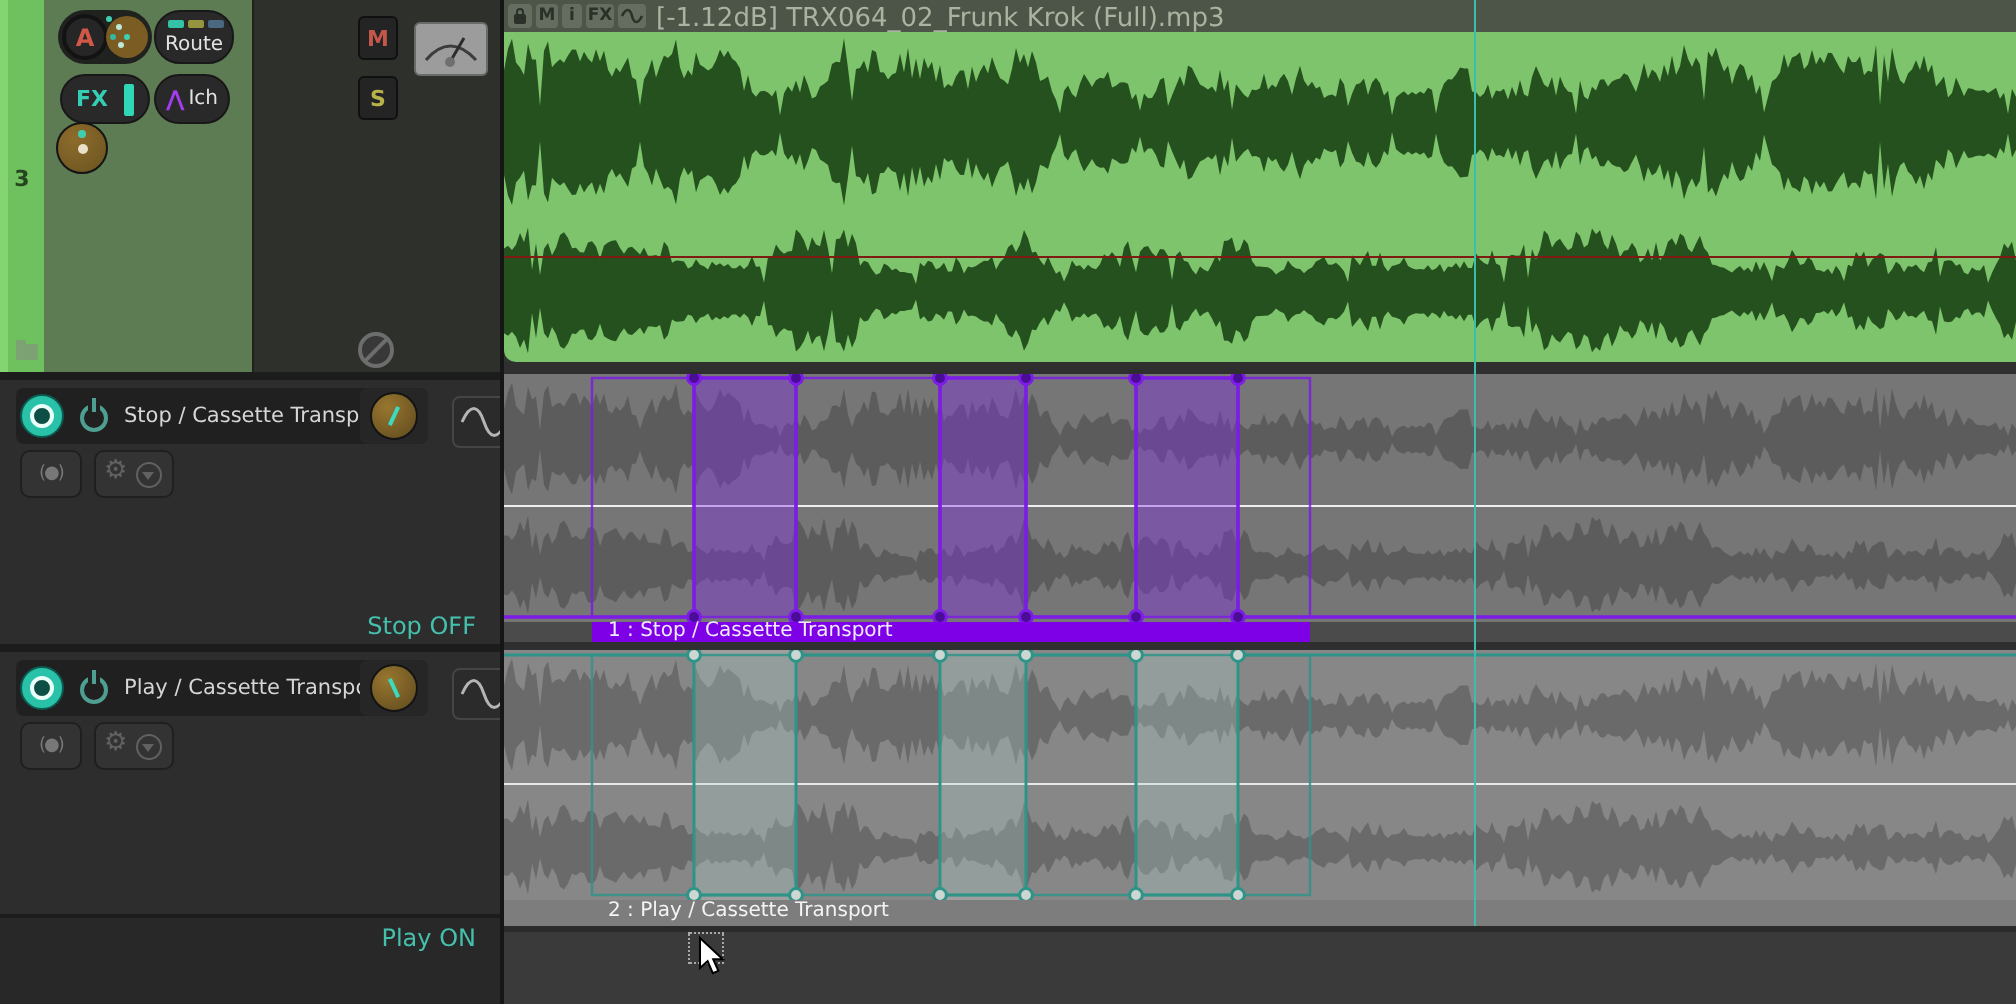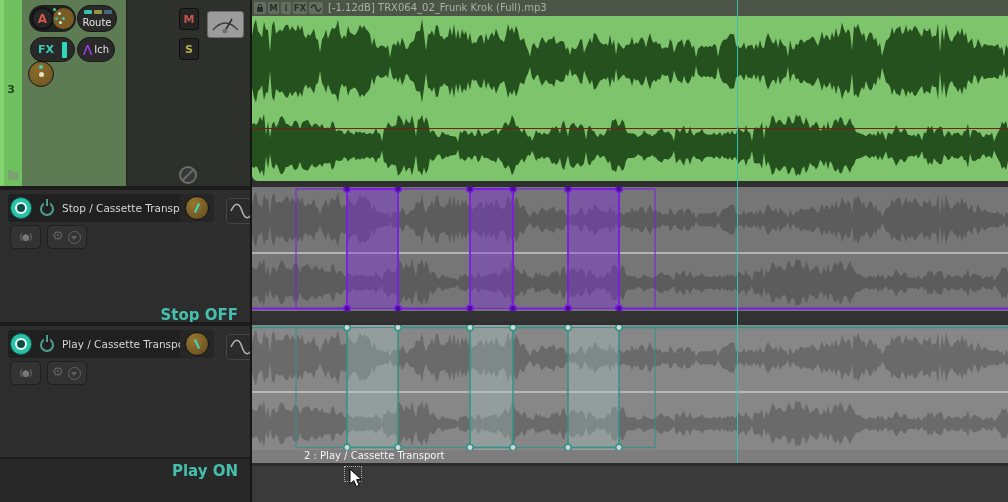--- a/index.html
+++ b/index.html
@@ -74,41 +74,41 @@
   .env-wavebtn{position:absolute;left:218px;top:4px;width:31px;height:26px;background:#2b2b2b;
       border:1px solid #454545;border-radius:4px;box-sizing:border-box;}
   .row2-btn{position:absolute;top:35px;background:#333333;border:1px solid #1f1f1f;border-radius:5px;
       color:#787878;box-sizing:border-box;}
   .learn-btn{left:10px;width:31px;height:24px;font-size:9px;display:flex;align-items:center;justify-content:center;letter-spacing:-1px;}
   .mod-btn{left:47px;width:40px;height:24px;}
   .mod-btn .gear{position:absolute;left:4px;top:2px;font-size:13px;color:#616161;}
   .mod-btn .tri-circ{position:absolute;right:5px;top:5px;width:13px;height:13px;border:1.5px solid #616161;border-radius:50%;box-sizing:border-box;}
   .mod-btn .tri-circ::after{content:'';position:absolute;left:2px;top:3.5px;border-left:3px solid transparent;
       border-right:3px solid transparent;border-top:4px solid #616161;}
-  .env-status{position:absolute;right:12px;font-size:15px;color:#45c0ac;font-weight:bold;}
+  .env-status{position:absolute;right:12px;font-size:12px;color:#45c0ac;}
   #stop-status{top:116px;}
   #play-status{top:136px;}
 
   
   #arrange{left:252px;top:0;width:756px;height:502px;background:#333333;}
 
   
   #audio-item{position:absolute;left:0;top:0;width:756px;height:181px;border-radius:0 0 0 6px;overflow:hidden;}
   #item-titlebar{position:absolute;left:0;top:0;width:756px;height:16px;background:#4d5549;}
   .titlechip{position:absolute;top:2px;height:12px;background:#656d60;border-radius:2px;color:#2b3128;
       font-size:8.5px;font-weight:bold;display:flex;align-items:center;justify-content:center;box-sizing:border-box;}
   #chip-lock{left:2px;width:12px;}
   #lock-glyph{position:relative;width:6px;height:5px;background:#2b3128;border-radius:1px;margin-top:3px;}
   #lock-glyph::before{content:'';position:absolute;left:1px;top:-3px;width:4px;height:3px;
       border:1px solid #2b3128;border-bottom:none;border-radius:2px 2px 0 0;box-sizing:border-box;}
   #chip-m{left:16px;width:11px;}
   #chip-i{left:29px;width:10px;}
   #chip-fx{left:41px;width:14px;}
   #chip-env{left:57px;width:14px;}
-  #item-title{position:absolute;left:76px;top:2px;font-size:10px;color:#a9b39f;white-space:nowrap;}
+  #item-title{position:absolute;left:76px;top:2px;font-size:13px;color:#a9b39f;white-space:nowrap;}
   #item-wf{position:absolute;left:0;top:16px;width:756px;height:165px;background:#7dc46c;}
   #item-redline{position:absolute;left:0;top:112px;width:756px;height:1px;background:#7e1b12;}
 
   
   #lane1{position:absolute;left:0;top:187px;width:756px;height:134px;}
   #lane1-wf{position:absolute;left:0;top:0;width:756px;height:124px;background:#767676;}
   #lane1-strip{position:absolute;left:0;top:124px;width:756px;height:10px;background:#4b4b4b;}
   #lane1-bar{position:absolute;top:0;height:10px;background:#7e00e6;}
   #lane1-label{position:absolute;left:8px;top:-1px;font-size:10px;color:#f2eaff;white-space:nowrap;}
   #lane2{position:absolute;left:0;top:325px;width:756px;height:141px;border-bottom:3px solid #2b2b2b;box-sizing:border-box;}
@@ -270,20 +270,25 @@
           <circle cx="146" cy="121.5" r="3.2" fill="#4a0d96" stroke="#7c1ce6" stroke-width="1.5"></circle>
           <circle cx="218" cy="2" r="3.2" fill="#4a0d96" stroke="#7c1ce6" stroke-width="1.5"></circle>
           <circle cx="218" cy="121.5" r="3.2" fill="#4a0d96" stroke="#7c1ce6" stroke-width="1.5"></circle>
           <circle cx="261" cy="2" r="3.2" fill="#4a0d96" stroke="#7c1ce6" stroke-width="1.5"></circle>
           <circle cx="261" cy="121.5" r="3.2" fill="#4a0d96" stroke="#7c1ce6" stroke-width="1.5"></circle>
           <circle cx="316" cy="2" r="3.2" fill="#4a0d96" stroke="#7c1ce6" stroke-width="1.5"></circle>
           <circle cx="316" cy="121.5" r="3.2" fill="#4a0d96" stroke="#7c1ce6" stroke-width="1.5"></circle>
           <circle cx="367" cy="2" r="3.2" fill="#4a0d96" stroke="#7c1ce6" stroke-width="1.5"></circle>
           <circle cx="367" cy="121.5" r="3.2" fill="#4a0d96" stroke="#7c1ce6" stroke-width="1.5"></circle>
         </svg>
+    </div>
+    <div id="lane1-strip">
+      <div id="lane1-bar" style="left: 44px; width: 359px; background: rgb(126, 0, 230);">
+        <div id="lane1-label">1 : Stop / Cassette Transport</div>
+      </div>
     </div>
   </div>
   <div class="lane-gap2"></div>
 
   <div id="lane2">
     <div id="lane2-wf">
       <svg id="svg-lane2" width="756" height="125">
           <polygon points="0,17.7 2,9.0 4,4.4 6,16.0 8,18.5 10,20.4 12,6.5 14,12.7 16,11.4 18,28.2 20,9.3 22,5.7 24,16.6 26,15.0 28,14.4 30,16.2 32,12.7 34,9.6 36,9.8 38,15.6 40,10.8 42,13.3 44,16.2 46,9.5 48,15.4 50,9.8 52,18.2 54,19.6 56,16.1 58,18.5 60,16.2 62,10.9 64,20.3 66,20.8 68,27.6 70,21.2 72,16.8 74,12.1 76,20.1 78,14.0 80,10.5 82,13.5 84,11.9 86,4.7 88,17.1 90,20.9 92,18.0 94,19.8 96,8.9 98,14.1 100,16.6 102,18.9 104,17.2 106,13.3 108,7.6 110,11.7 112,9.2 114,11.0 116,12.5 118,14.5 120,23.9 122,17.0 124,23.6 126,25.6 128,24.9 130,25.3 132,26.6 134,27.4 136,25.3 138,31.4 140,26.2 142,24.4 144,25.9 146,21.8 148,26.4 150,20.2 152,23.5 154,28.2 156,27.4 158,23.8 160,23.4 162,22.4 164,16.1 166,15.6 168,16.7 170,7.4 172,20.3 174,26.6 176,20.5 178,18.8 180,13.6 182,18.8 184,8.8 186,9.3 188,19.2 190,19.6 192,20.9 194,17.8 196,17.0 198,9.2 200,19.6 202,7.4 204,20.6 206,11.9 208,21.6 210,11.8 212,17.6 214,12.2 216,20.6 218,13.3 220,23.6 222,20.8 224,21.0 226,17.9 228,15.3 230,15.4 232,23.1 234,13.5 236,19.6 238,16.3 240,14.7 242,20.2 244,11.5 246,15.7 248,20.7 250,21.3 252,22.4 254,16.1 256,7.3 258,16.3 260,11.1 262,16.0 264,9.8 266,13.8 268,21.6 270,18.9 272,18.3 274,24.4 276,27.2 278,30.7 280,26.0 282,23.4 284,26.5 286,27.7 288,23.2 290,19.7 292,22.5 294,24.5 296,22.7 298,21.4 300,21.3 302,18.9 304,25.2 306,24.2 308,22.5 310,22.6 312,22.9 314,28.5 316,26.5 318,30.0 320,27.0 322,28.0 324,27.9 326,25.5 328,21.7 330,21.1 332,28.3 334,27.5 336,23.5 338,20.3 340,24.7 342,17.2 344,18.5 346,21.5 348,23.7 350,23.9 352,25.2 354,24.2 356,26.4 358,18.1 360,25.9 362,21.9 364,29.6 366,23.3 368,24.9 370,26.8 372,27.9 374,24.9 376,25.3 378,25.4 380,20.0 382,25.6 384,23.3 386,24.9 388,21.1 390,19.5 392,22.6 394,27.3 396,21.4 398,17.1 400,22.5 402,25.3 404,23.2 406,25.5 408,24.2 410,28.0 412,27.1 414,26.6 416,27.5 418,21.1 420,23.6 422,28.2 424,27.0 426,23.3 428,23.4 430,21.5 432,27.3 434,22.9 436,21.5 438,22.8 440,27.2 442,25.3 444,31.5 446,27.8 448,26.5 450,25.7 452,27.2 454,25.8 456,26.7 458,25.8 460,26.8 462,24.2 464,25.0 466,30.8 468,26.5 470,22.9 472,21.7 474,21.5 476,19.9 478,17.7 480,17.8 482,17.8 484,26.2 486,26.3 488,27.7 490,26.9 492,23.2 494,28.3 496,25.3 498,25.6 500,24.6 502,28.4 504,23.9 506,27.4 508,21.7 510,26.6 512,27.5 514,20.7 516,17.0 518,20.2 520,23.2 522,24.4 524,20.7 526,27.4 528,20.4 530,23.7 532,25.6 534,26.2 536,30.9 538,22.1 540,27.8 542,28.5 544,23.9 546,25.5 548,22.0 550,21.5 552,23.7 554,22.5 556,22.1 558,22.6 560,19.6 562,21.1 564,23.5 566,26.4 568,21.9 570,16.1 572,22.5 574,18.4 576,19.3 578,22.9 580,16.3 582,21.7 584,13.5 586,21.5 588,19.0 590,9.5 592,15.1 594,18.3 596,13.3 598,16.1 600,25.7 602,9.3 604,12.9 606,8.0 608,13.0 610,17.8 612,14.7 614,22.6 616,18.1 618,13.7 620,15.8 622,21.4 624,17.6 626,25.4 628,22.4 630,29.7 632,26.4 634,20.9 636,20.2 638,19.2 640,11.3 642,16.5 644,12.6 646,11.6 648,10.4 650,19.4 652,15.9 654,9.7 656,15.9 658,13.3 660,16.9 662,11.6 664,12.2 666,15.4 668,18.7 670,20.2 672,12.9 674,15.9 676,15.9 678,11.0 680,20.5 682,18.3 684,19.1 686,6.4 688,27.6 690,9.6 692,22.3 694,7.2 696,15.3 698,20.3 700,22.8 702,18.1 704,17.0 706,13.4 708,18.2 710,10.1 712,17.6 714,13.7 716,22.7 718,21.0 720,17.2 722,26.4 724,23.7 726,17.3 728,21.2 730,25.7 732,21.9 734,22.7 736,25.2 738,25.6 740,25.5 742,26.3 744,25.4 746,24.3 748,28.2 750,26.0 752,30.9 754,24.6 756,27.5 756,38.2 754,40.9 752,35.0 750,39.6 748,37.6 746,41.2 744,40.2 742,39.4 740,40.2 738,40.0 736,40.4 734,42.8 732,43.6 730,39.9 728,44.2 726,47.9 724,41.8 722,39.3 720,48.0 718,44.4 716,42.8 714,51.3 712,47.6 710,54.8 708,47.0 706,51.6 704,48.2 702,47.2 700,42.6 698,45.1 696,49.8 694,57.5 692,43.1 690,55.3 688,38.1 686,58.3 684,46.2 682,47.0 680,44.9 678,53.9 676,49.3 674,49.2 672,52.1 670,45.1 668,46.6 666,49.8 664,52.7 662,53.3 660,48.3 658,51.7 656,49.3 654,55.1 652,49.3 650,45.9 648,54.5 646,53.3 644,52.3 642,48.7 640,53.6 638,46.2 636,45.2 634,44.5 632,39.3 630,36.2 628,43.1 626,40.3 624,47.7 622,44.1 620,49.3 618,51.4 616,47.2 614,42.9 612,50.4 610,47.4 608,52.0 606,56.7 604,52.0 602,55.5 600,39.9 598,49.1 596,51.7 594,47.0 592,50.0 590,55.3 588,46.3 586,43.9 584,51.5 582,43.7 580,48.8 578,42.6 576,46.0 574,46.9 572,42.9 570,49.1 568,43.6 566,39.3 564,42.0 562,44.3 560,45.7 558,42.9 556,43.4 554,43.0 552,41.8 550,43.9 548,43.5 546,40.1 544,41.7 542,37.3 540,37.9 538,43.4 536,35.0 534,39.5 532,40.0 530,41.8 528,45.0 526,38.3 524,44.7 522,41.2 520,42.3 518,45.2 516,48.2 514,44.7 512,38.2 510,39.1 508,43.8 506,38.3 504,41.6 502,37.3 500,41.0 498,40.1 496,40.4 494,37.5 492,42.3 490,38.8 488,38.0 486,39.4 484,39.5 482,47.5 480,47.4 478,47.5 476,45.5 474,43.9 472,43.7 470,42.6 468,39.2 466,35.1 464,40.6 462,41.3 460,38.9 458,39.8 456,39.0 454,39.8 452,38.5 450,39.9 448,39.2 446,38.0 444,34.4 442,40.3 440,38.5 438,42.7 436,44.0 434,42.6 432,38.4 430,43.9 428,42.1 426,42.2 424,38.7 422,37.5 420,41.9 418,44.3 416,38.3 414,39.1 412,38.6 410,37.8 408,41.3 406,40.1 404,42.3 402,40.3 400,42.9 398,48.1 396,44.0 394,38.4 392,42.9 390,45.8 388,44.3 386,40.7 384,42.2 382,40.1 380,45.4 378,40.2 376,40.3 374,40.7 372,37.9 370,38.9 368,40.7 366,42.2 364,36.2 362,43.6 360,39.8 358,47.1 356,39.3 354,41.3 352,40.4 350,41.7 348,41.8 346,43.9 344,46.8 342,48.0 340,40.9 338,45.0 336,42.0 334,38.3 332,37.5 330,44.3 328,43.7 326,40.1 324,37.8 322,37.8 320,38.7 318,35.9 316,39.2 314,37.3 312,42.6 310,42.9 308,42.9 306,41.3 304,40.4 302,46.4 300,44.1 298,44.0 296,42.8 294,41.0 292,43.0 290,45.6 288,42.3 286,38.0 284,39.2 282,42.1 280,39.7 278,35.2 276,38.5 274,41.1 272,47.0 270,46.4 268,43.8 266,51.3 264,55.1 262,49.1 260,53.8 258,48.8 256,57.4 254,49.0 252,43.0 250,44.1 248,44.7 246,49.5 244,53.4 242,45.2 240,50.4 238,48.8 236,45.7 234,51.6 232,42.4 230,49.7 228,49.8 226,47.3 224,44.4 222,44.6 220,41.9 218,51.7 216,44.8 214,52.7 212,47.6 210,53.1 208,43.8 206,53.0 204,44.8 202,57.3 200,45.7 198,55.6 196,48.2 194,47.5 192,44.5 190,45.7 188,46.1 186,55.5 184,56.0 182,46.5 180,51.4 178,46.5 176,44.9 174,39.0 172,45.1 170,57.3 168,48.4 166,49.6 164,49.0 162,43.1 160,42.1 158,41.7 156,38.3 154,37.6 152,42.0 150,45.2 148,39.2 146,43.7 144,39.7 142,41.2 140,39.5 138,34.5 136,40.3 134,38.3 132,39.1 130,40.3 128,40.7 126,40.1 124,42.0 122,48.2 120,41.7 118,50.6 116,52.5 114,53.9 112,55.7 110,53.2 108,57.1 106,51.7 104,48.0 102,46.4 100,48.6 98,51.0 96,55.9 94,45.6 92,47.3 90,44.5 88,48.1 86,59.9 84,53.1 82,51.5 80,54.3 78,51.1 76,45.3 74,52.9 72,48.4 70,44.2 68,38.2 66,44.6 64,45.1 62,54.0 60,48.9 58,46.8 56,49.0 54,45.7 52,47.1 50,55.0 48,49.7 46,55.3 44,49.0 42,51.7 40,54.1 38,49.5 36,55.0 34,55.2 32,52.3 30,49.0 28,50.7 26,50.1 24,48.6 22,58.9 20,55.5 18,37.5 16,53.6 14,52.3 12,58.2 10,45.0 8,46.8 6,49.1 4,60.2 2,55.8 0,47.5" fill="#6a6a6a"></polygon>
           <polygon points="0,84.4 2,84.4 4,86.5 6,83.8 8,77.7 10,82.4 12,74.7 14,90.8 16,82.6 18,93.7 20,85.3 22,82.8 24,88.4 26,85.3 28,78.6 30,77.2 32,80.3 34,85.6 36,84.5 38,86.2 40,85.8 42,80.8 44,80.1 46,82.1 48,89.5 50,83.8 52,82.6 54,81.8 56,80.7 58,84.0 60,86.7 62,83.4 64,82.3 66,84.9 68,86.8 70,82.9 72,87.7 74,87.8 76,87.9 78,88.9 80,80.9 82,82.2 84,89.9 86,88.8 88,87.5 90,87.5 92,92.3 94,91.9 96,88.8 98,90.9 100,91.9 102,93.3 104,90.2 106,92.3 108,91.0 110,92.2 112,91.0 114,92.7 116,92.6 118,91.4 120,93.0 122,91.9 124,88.4 126,92.6 128,92.3 130,96.6 132,88.8 134,89.3 136,83.8 138,87.3 140,88.5 142,88.4 144,87.5 146,76.1 148,77.9 150,81.5 152,86.4 154,79.8 156,83.5 158,84.4 160,75.9 162,85.4 164,92.3 166,80.6 168,80.5 170,75.7 172,84.7 174,77.3 176,81.1 178,91.5 180,88.0 182,88.5 184,91.9 186,94.8 188,94.5 190,90.8 192,91.9 194,93.4 196,92.7 198,94.2 200,94.2 202,94.5 204,94.7 206,97.1 208,91.4 210,92.7 212,90.5 214,90.7 216,93.4 218,92.3 220,90.6 222,94.1 224,94.1 226,88.5 228,90.8 230,94.8 232,92.0 234,92.4 236,91.8 238,90.8 240,90.0 242,90.6 244,88.3 246,93.3 248,90.7 250,89.6 252,85.2 254,84.1 256,88.8 258,83.6 260,76.1 262,79.9 264,86.4 266,85.8 268,88.9 270,91.1 272,85.7 274,89.4 276,93.8 278,92.1 280,95.2 282,93.5 284,88.1 286,91.3 288,89.5 290,92.1 292,91.3 294,92.9 296,93.6 298,91.9 300,87.6 302,89.7 304,86.9 306,88.5 308,92.8 310,85.1 312,82.4 314,90.2 316,92.6 318,87.0 320,85.0 322,84.8 324,87.3 326,89.2 328,85.6 330,85.9 332,88.3 334,95.5 336,88.3 338,86.3 340,90.7 342,90.6 344,93.5 346,95.2 348,91.9 350,93.6 352,93.9 354,91.4 356,87.8 358,91.3 360,82.6 362,82.2 364,81.2 366,87.1 368,86.3 370,81.7 372,83.8 374,90.7 376,92.6 378,92.1 380,92.4 382,92.3 384,93.3 386,95.2 388,94.0 390,93.4 392,89.7 394,92.1 396,93.1 398,93.0 400,94.6 402,93.5 404,92.7 406,90.6 408,89.6 410,88.5 412,91.4 414,91.4 416,90.6 418,92.3 420,94.1 422,96.4 424,88.1 426,89.8 428,91.9 430,88.6 432,86.1 434,92.3 436,92.5 438,87.0 440,92.1 442,94.0 444,92.2 446,92.2 448,91.5 450,89.0 452,92.2 454,92.7 456,93.2 458,93.0 460,93.5 462,91.5 464,93.5 466,92.7 468,91.2 470,94.5 472,91.9 474,92.4 476,90.7 478,92.7 480,90.0 482,92.6 484,92.9 486,87.0 488,89.4 490,90.9 492,91.8 494,86.0 496,91.3 498,92.1 500,96.6 502,88.3 504,87.6 506,88.7 508,87.9 510,83.6 512,95.1 514,85.8 516,90.2 518,86.5 520,78.8 522,80.1 524,85.6 526,83.4 528,82.3 530,85.2 532,87.3 534,85.7 536,77.9 538,79.2 540,84.3 542,83.4 544,75.4 546,77.4 548,76.1 550,83.3 552,85.5 554,78.4 556,82.2 558,88.7 560,86.0 562,85.6 564,82.0 566,83.9 568,90.2 570,89.3 572,83.7 574,88.8 576,80.5 578,89.1 580,86.7 582,80.4 584,79.3 586,83.0 588,77.6 590,79.4 592,85.9 594,87.0 596,82.0 598,77.8 600,83.3 602,85.6 604,90.5 606,89.8 608,90.3 610,92.3 612,93.5 614,94.5 616,93.2 618,91.8 620,93.7 622,92.4 624,94.4 626,90.0 628,93.6 630,90.3 632,94.0 634,95.9 636,91.4 638,92.5 640,93.2 642,90.3 644,85.7 646,88.6 648,91.9 650,91.9 652,88.4 654,89.8 656,93.9 658,93.4 660,94.2 662,93.0 664,95.0 666,91.8 668,93.8 670,95.9 672,91.7 674,92.9 676,86.8 678,89.2 680,86.8 682,92.9 684,89.5 686,88.5 688,87.1 690,87.8 692,95.1 694,93.6 696,90.8 698,91.5 700,94.2 702,91.8 704,92.2 706,91.4 708,93.0 710,94.3 712,90.7 714,91.1 716,85.4 718,94.4 720,91.4 722,90.1 724,90.2 726,92.1 728,91.4 730,94.6 732,95.2 734,92.4 736,93.5 738,93.5 740,91.4 742,96.5 744,94.6 746,91.6 748,88.9 750,83.3 752,85.5 754,82.9 756,90.6 756,107.0 754,114.3 752,111.8 750,114.0 748,108.6 746,106.0 744,103.2 742,101.3 740,106.2 738,104.2 736,104.3 734,105.3 732,102.6 730,103.1 728,106.2 726,105.5 724,107.3 722,107.5 720,106.2 718,103.3 716,112.0 714,106.5 712,106.9 710,103.4 708,104.7 706,106.2 704,105.5 702,105.8 700,103.6 698,106.1 696,106.8 694,104.2 692,102.7 690,109.6 688,110.3 686,109.0 684,108.0 682,104.8 680,110.6 678,108.3 676,110.6 674,104.8 672,106.0 670,101.9 668,103.9 666,105.9 664,102.8 662,104.7 660,103.6 658,104.3 656,103.9 654,107.7 652,109.0 650,105.7 648,105.7 646,108.9 644,111.7 642,107.2 640,104.5 638,105.2 636,106.2 634,102.0 632,103.8 630,107.2 628,104.1 626,107.6 624,103.4 622,105.3 620,104.0 618,105.9 616,104.5 614,103.3 612,104.3 610,105.4 608,107.3 606,107.8 604,107.1 602,111.7 600,113.9 598,119.2 596,115.2 594,110.4 592,111.5 590,117.6 588,119.3 586,114.2 584,117.8 582,116.7 580,110.7 578,108.4 576,116.6 574,108.7 572,113.5 570,108.2 568,107.4 566,113.3 564,115.1 562,111.7 560,111.4 558,108.8 556,114.9 554,118.5 552,111.8 550,113.9 548,120.7 546,119.5 544,121.4 542,113.8 540,113.0 538,117.8 536,119.1 534,111.7 532,110.1 530,112.1 528,114.8 526,113.8 524,111.7 522,117.0 520,118.2 518,110.9 516,107.3 514,111.6 512,102.7 510,113.7 508,109.6 506,108.8 504,109.8 502,109.1 500,101.3 498,105.6 496,106.3 494,111.4 492,105.8 490,106.7 488,108.1 486,110.4 484,104.8 482,105.1 480,107.5 478,104.9 476,106.9 474,105.3 472,105.7 470,103.2 468,106.5 466,105.0 464,104.3 462,106.1 460,104.2 458,104.7 456,104.5 454,105.0 452,105.5 450,108.5 448,106.1 446,105.5 444,105.4 442,103.7 440,105.5 438,110.4 436,105.2 434,105.3 432,111.3 430,108.9 428,105.7 426,107.8 424,109.3 422,101.5 420,103.7 418,105.4 416,107.0 414,106.2 412,106.3 410,109.0 408,107.9 406,107.0 404,105.0 402,104.2 400,103.2 398,104.7 396,104.6 394,105.6 392,107.8 390,104.3 388,103.8 386,102.7 384,104.4 382,105.4 380,105.3 378,105.6 376,105.0 374,106.9 372,113.5 370,115.4 368,111.0 366,110.4 364,115.9 362,114.9 360,114.6 358,106.3 356,109.7 354,106.2 352,103.9 350,104.2 348,105.7 346,102.6 344,104.3 342,107.0 340,106.9 338,111.1 336,109.2 334,102.3 332,109.2 330,111.4 328,111.7 326,108.3 324,110.1 322,112.4 320,112.3 318,110.4 316,105.1 314,107.4 312,114.7 310,112.3 308,104.9 306,109.0 304,110.5 302,107.9 300,109.8 298,105.8 296,104.1 294,104.8 292,106.3 290,105.5 288,108.1 286,106.3 284,109.4 282,104.2 280,102.6 278,105.5 276,104.0 274,108.1 272,111.6 270,106.5 268,108.6 266,111.6 264,111.0 262,117.2 260,120.8 258,113.6 256,108.7 254,113.2 252,112.2 250,107.9 248,106.8 246,104.5 244,109.2 242,107.0 240,107.6 238,106.8 236,105.8 234,105.3 232,105.6 230,103.0 228,106.8 226,108.9 224,103.7 222,103.7 220,106.9 218,105.3 216,104.3 214,106.9 212,107.1 210,105.0 208,106.3 206,100.8 204,103.1 202,103.2 200,103.6 198,103.6 196,104.9 194,104.3 192,105.7 190,106.8 188,103.3 186,103.0 184,105.7 182,109.0 180,109.4 178,106.1 176,116.0 174,119.6 172,112.6 170,121.1 168,116.6 166,116.5 164,105.4 162,111.9 160,120.9 158,112.9 156,113.8 154,117.2 152,111.0 150,115.6 148,119.0 146,120.8 144,110.0 142,109.1 140,108.9 138,110.2 136,113.5 134,108.2 132,108.7 130,101.2 128,105.4 126,105.1 124,109.1 122,105.7 120,104.7 118,106.3 116,105.1 114,105.0 112,106.6 110,105.5 108,106.6 106,105.4 104,107.3 102,104.4 100,105.7 98,106.7 96,108.7 94,105.8 92,105.3 90,109.9 88,109.9 86,108.7 84,107.7 82,115.0 80,116.2 78,108.6 76,109.5 74,109.6 72,109.7 70,114.3 68,110.6 66,112.4 64,114.8 62,113.8 60,110.7 58,113.3 56,116.4 54,115.4 52,114.5 50,113.5 48,108.0 46,115.0 44,117.0 42,116.3 40,111.5 38,111.1 36,112.8 34,111.7 32,116.8 30,119.7 28,118.4 26,112.0 24,109.0 22,114.4 20,112.0 18,104.1 16,114.6 14,106.8 12,122.1 10,114.8 8,119.3 6,113.5 4,110.9 2,112.9 0,112.8" fill="#6a6a6a"></polygon>
           <line x1="0" y1="67" x2="756" y2="67" stroke="#e9e9e9" stroke-width="1"></line>

